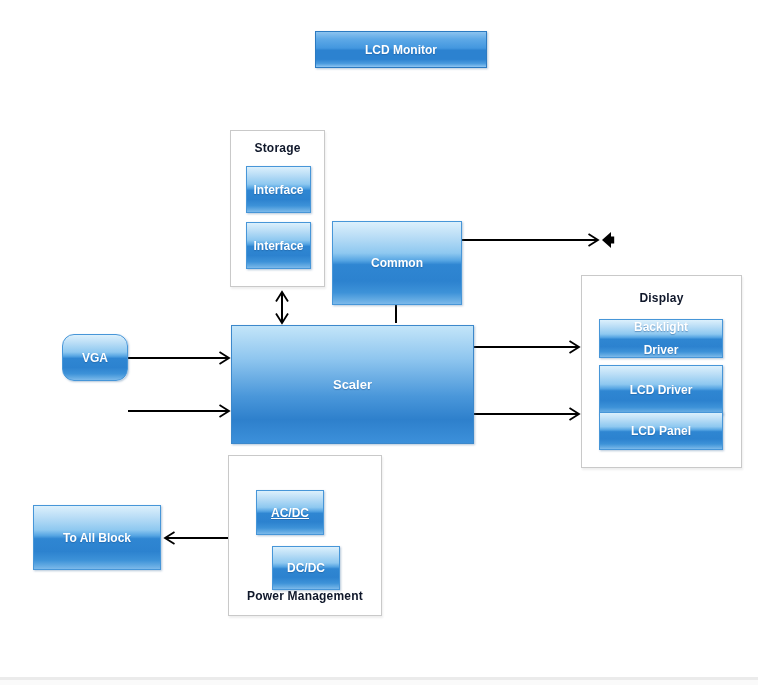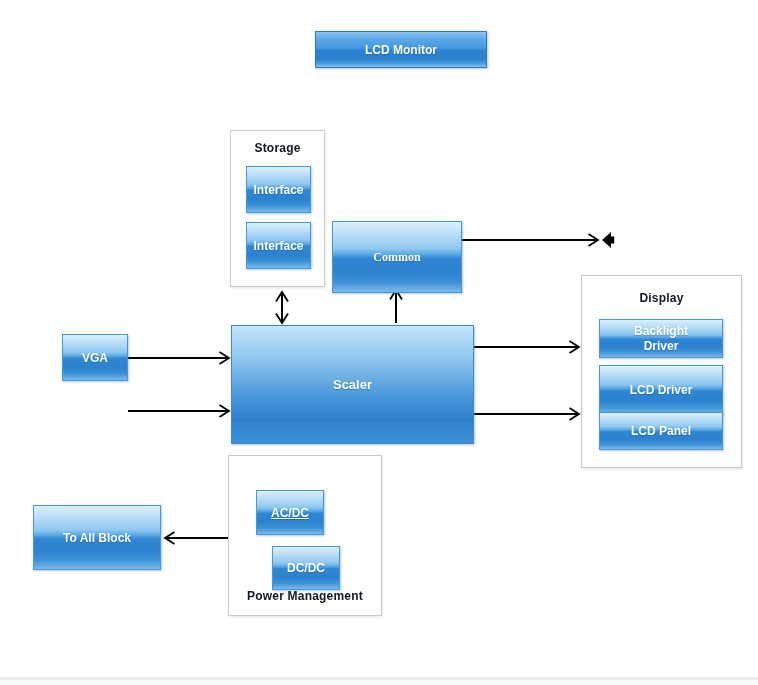--- a/index.html
+++ b/index.html
@@ -40,27 +40,27 @@
   .group-title{
     position:absolute;left:0;right:0;text-align:center;
     color:#0f172a;font-weight:bold;font-size:12px;letter-spacing:.2px;
   }
   
   .lcd-monitor{left:315px;top:31px;width:172px;height:37px;font-size:12px;}
   .storage-group{left:230px;top:130px;width:95px;height:157px;}
   .storage-title{top:10px;}
   .interface-1{left:246px;top:166px;width:65px;height:47px;}
   .interface-2{left:246px;top:222px;width:65px;height:47px;}
-  .common{left:332px;top:221px;width:130px;height:72px;font-family:Liberation Serif, serif;}
+  .common{left:332px;top:221px;width:130px;height:84px;}
   .display-group{left:581px;top:275px;width:161px;height:193px;}
   .display-title{top:15px;}
-  .backlight{left:599px;top:319px;width:124px;height:39px;padding:0 20px;line-height:15px;}
+  .backlight{left:599px;top:319px;width:124px;height:39px;padding:0 20px;line-height:23px;}
   .lcd-driver{left:599px;top:365px;width:124px;height:50px;}
   .lcd-panel{left:599px;top:412px;width:124px;height:38px;}
-  .vga{left:62px;top:334px;width:66px;height:47px;}
+  .vga{left:62px;top:334px;width:66px;height:47px;border-radius:12px;}
   .dvi{left:62px;top:388px;width:66px;height:47px;}
   .scaler{left:231px;top:325px;width:243px;height:119px;font-size:13px;}
   .power-group{left:228px;top:455px;width:154px;height:161px;}
   .power-title{bottom:12px;}
   .acdc{left:256px;top:490px;width:68px;height:45px;text-decoration:underline;}
   .dcdc{left:272px;top:546px;width:68px;height:44px;}
   .to-all{left:33px;top:505px;width:128px;height:65px;}
   .speaker{position:absolute;left:602px;top:231px;width:14px;height:18px;}
   .footer-line{position:absolute;left:0;top:677px;width:758px;height:3px;background:#ebebeb;}
   .footer-band{position:absolute;left:0;top:680px;width:758px;height:5px;background:#fafafa;}

